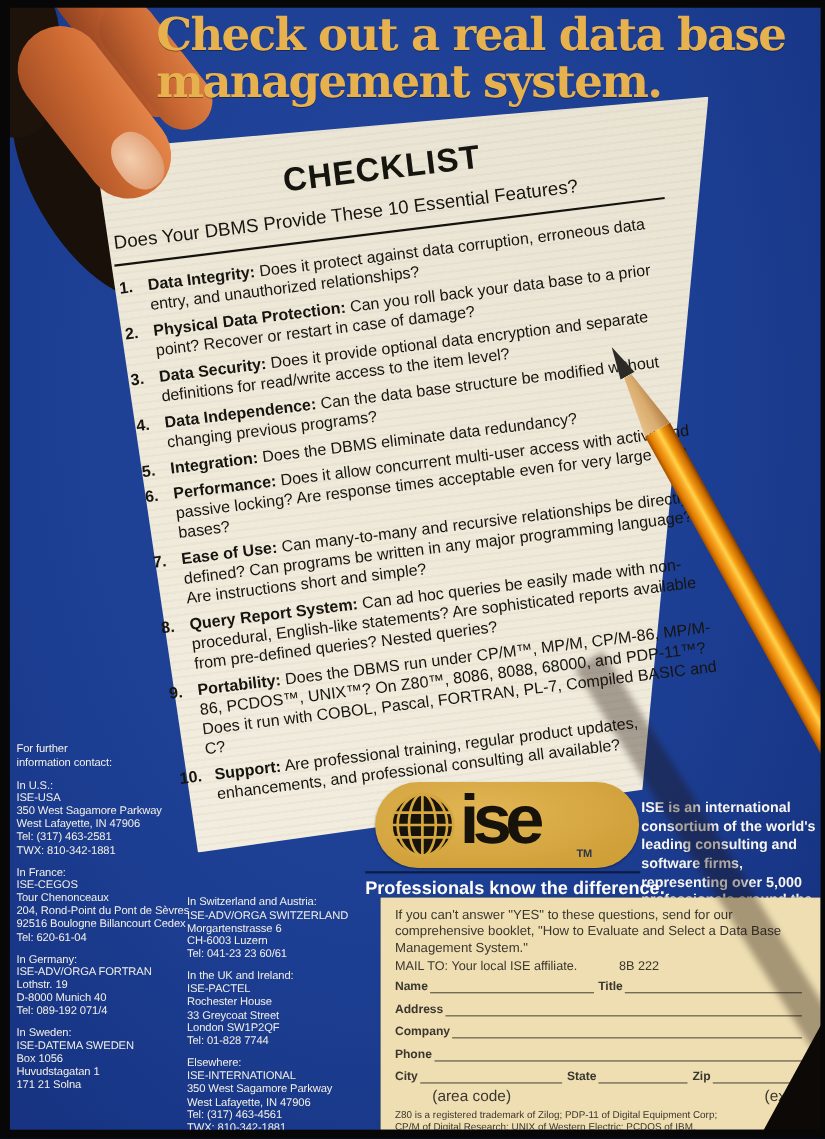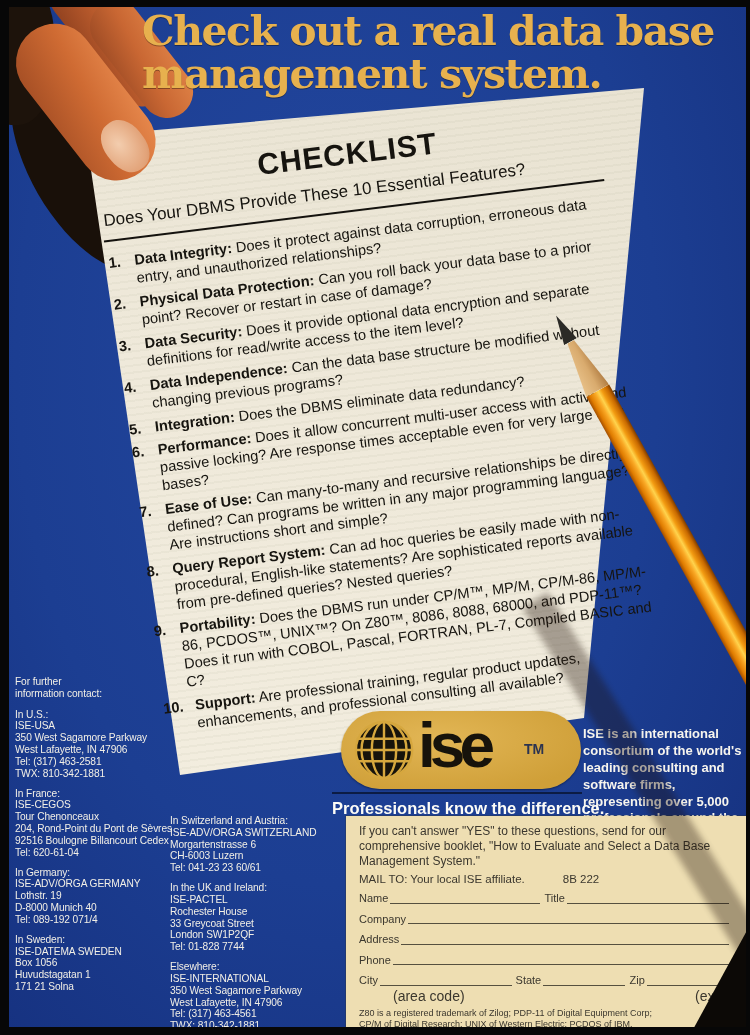--- a/index.html
+++ b/index.html
@@ -46,42 +46,42 @@
   .ck-num{position:absolute;left:2px;font-weight:bold;}
   .ck-title{font-weight:bold;}
 
   
   #logo-pill{left:341px;top:711px;width:240px;height:78px;border-radius:39px;z-index:5;
     background:radial-gradient(ellipse at 40% 35%, #e2b655, #cf9f38 80%);
     display:flex;align-items:center;box-shadow:0 1px 2px rgba(0,0,0,.4);}
   #globe{margin-left:13px;width:60px;height:60px;}
   #ise-word{font-weight:bold;font-size:64px;letter-spacing:-6px;color:#17130b;margin:-10px 0 0 4px;
     font-family:"Liberation Sans",sans-serif;transform:scaleY(.98);}
-  #logo-tm{left:524px;top:741px;z-index:6;font-size:14px;font-weight:bold;color:#2b3350;}
+  #logo-tm{left:524px;top:771px;z-index:6;font-size:10px;font-weight:bold;color:#2b3350;}
   #logo-rule{left:332px;top:792px;width:250px;height:2px;background:#0c1c44;z-index:5;}
   #tagline{left:332px;top:799px;z-index:5;color:#fdfcf7;font-weight:bold;font-size:16.5px;}
 
   
   #blurb{left:583px;top:726px;width:163px;z-index:3;color:#f7f5ee;font-weight:bold;font-size:13px;line-height:1.3;}
 
   
   .contact-col{z-index:3;color:#f2efe6;font-size:10.2px;line-height:1.16;letter-spacing:-0.1px;}
   #contacts-left{left:15px;top:676px;width:172px;}
   #contacts-mid{left:170px;top:789px;width:160px;margin-top:26px;}
   .contact-intro{width:92px;margin-bottom:9px;}
   .contact-group{margin-bottom:8px;}
 
   
   #coupon{left:346px;top:816px;width:400px;height:211px;background:#eedeb2;z-index:4;
     padding:8px 13px 6px 13px;box-sizing:border-box;color:#3b372e;overflow:hidden;
     box-shadow:0 0 0 1px rgba(60,50,20,.25);}
   #coupon-intro{font-size:12px;line-height:1.24;}
   #mailto-row{display:flex;margin-top:4px;font-size:11.5px;}
   #mailto-code{margin-left:38px;}
-  .form-row{display:flex;align-items:center;margin-top:6.5px;font-size:11px;height:14px;}
+  .form-row{display:flex;align-items:flex-start;margin-top:6.5px;font-size:11px;height:14px;font-weight:bold;}
   .fline{border-bottom:1.2px solid #55503f;margin:0 4px 1px 2px;height:11px;}
   .fl-a{flex:1.25;} .fl-b{flex:1.35;} .fl-c{flex:1;} .fl-d{flex:1.6;}
   #phone-sub{display:flex;justify-content:space-between;font-size:14px;padding:1px 6px 0 34px;}
   .fineprint{font-size:9px;line-height:1.2;margin-top:4px;}
 
   
   #pencil-shadow{left:520px;top:600px;width:30px;height:460px;transform:rotate(-32deg);transform-origin:top center;
     background:rgba(30,15,5,.35);z-index:5;filter:blur(3px);}
   #pencil{left:545px;top:315px;width:26px;height:800px;transform:rotate(-29deg);transform-origin:13px 4px;z-index:6;
     display:flex;flex-direction:column;}
@@ -210,21 +210,21 @@
     <div class="contact-group">
       <div>In France:</div>
       <div>ISE-CEGOS</div>
       <div>Tour Chenonceaux</div>
       <div>204, Rond-Point du Pont de Sèvres</div>
       <div>92516 Boulogne Billancourt Cedex</div>
       <div>Tel: 620-61-04</div>
     </div>
     <div class="contact-group">
       <div>In Germany:</div>
-      <div>ISE-ADV/ORGA GERMANY</div>
+      <div>ISE-ADV/ORGA FORTRAN</div>
       <div>Lothstr. 19</div>
       <div>D-8000 Munich 40</div>
       <div>Tel: 089-192 071/4</div>
     </div>
     <div class="contact-group">
       <div>In Sweden:</div>
       <div>ISE-DATEMA SWEDEN</div>
       <div>Box 1056</div>
       <div>Huvudstagatan 1</div>
       <div>171 21 Solna</div>
@@ -263,25 +263,25 @@
       <span>MAIL TO: Your local ISE affiliate.</span>
       <span id="mailto-code">8B 222</span>
     </div>
     <div class="form-row">
       <span>Name</span>
       <span class="fline fl-a"></span>
       <span>Title</span>
       <span class="fline fl-b"></span>
     </div>
     <div class="form-row">
+      <span>Address</span>
+      <span class="fline fl-c"></span>
+    </div>
+    <div class="form-row">
       <span>Company</span>
-      <span class="fline fl-c"></span>
-    </div>
-    <div class="form-row">
-      <span>Address</span>
       <span class="fline fl-c"></span>
     </div>
     <div class="form-row">
       <span>Phone</span>
       <span class="fline fl-c"></span>
     </div>
     <div class="form-row">
       <span>City</span>
       <span class="fline fl-d"></span>
       <span>State</span>

